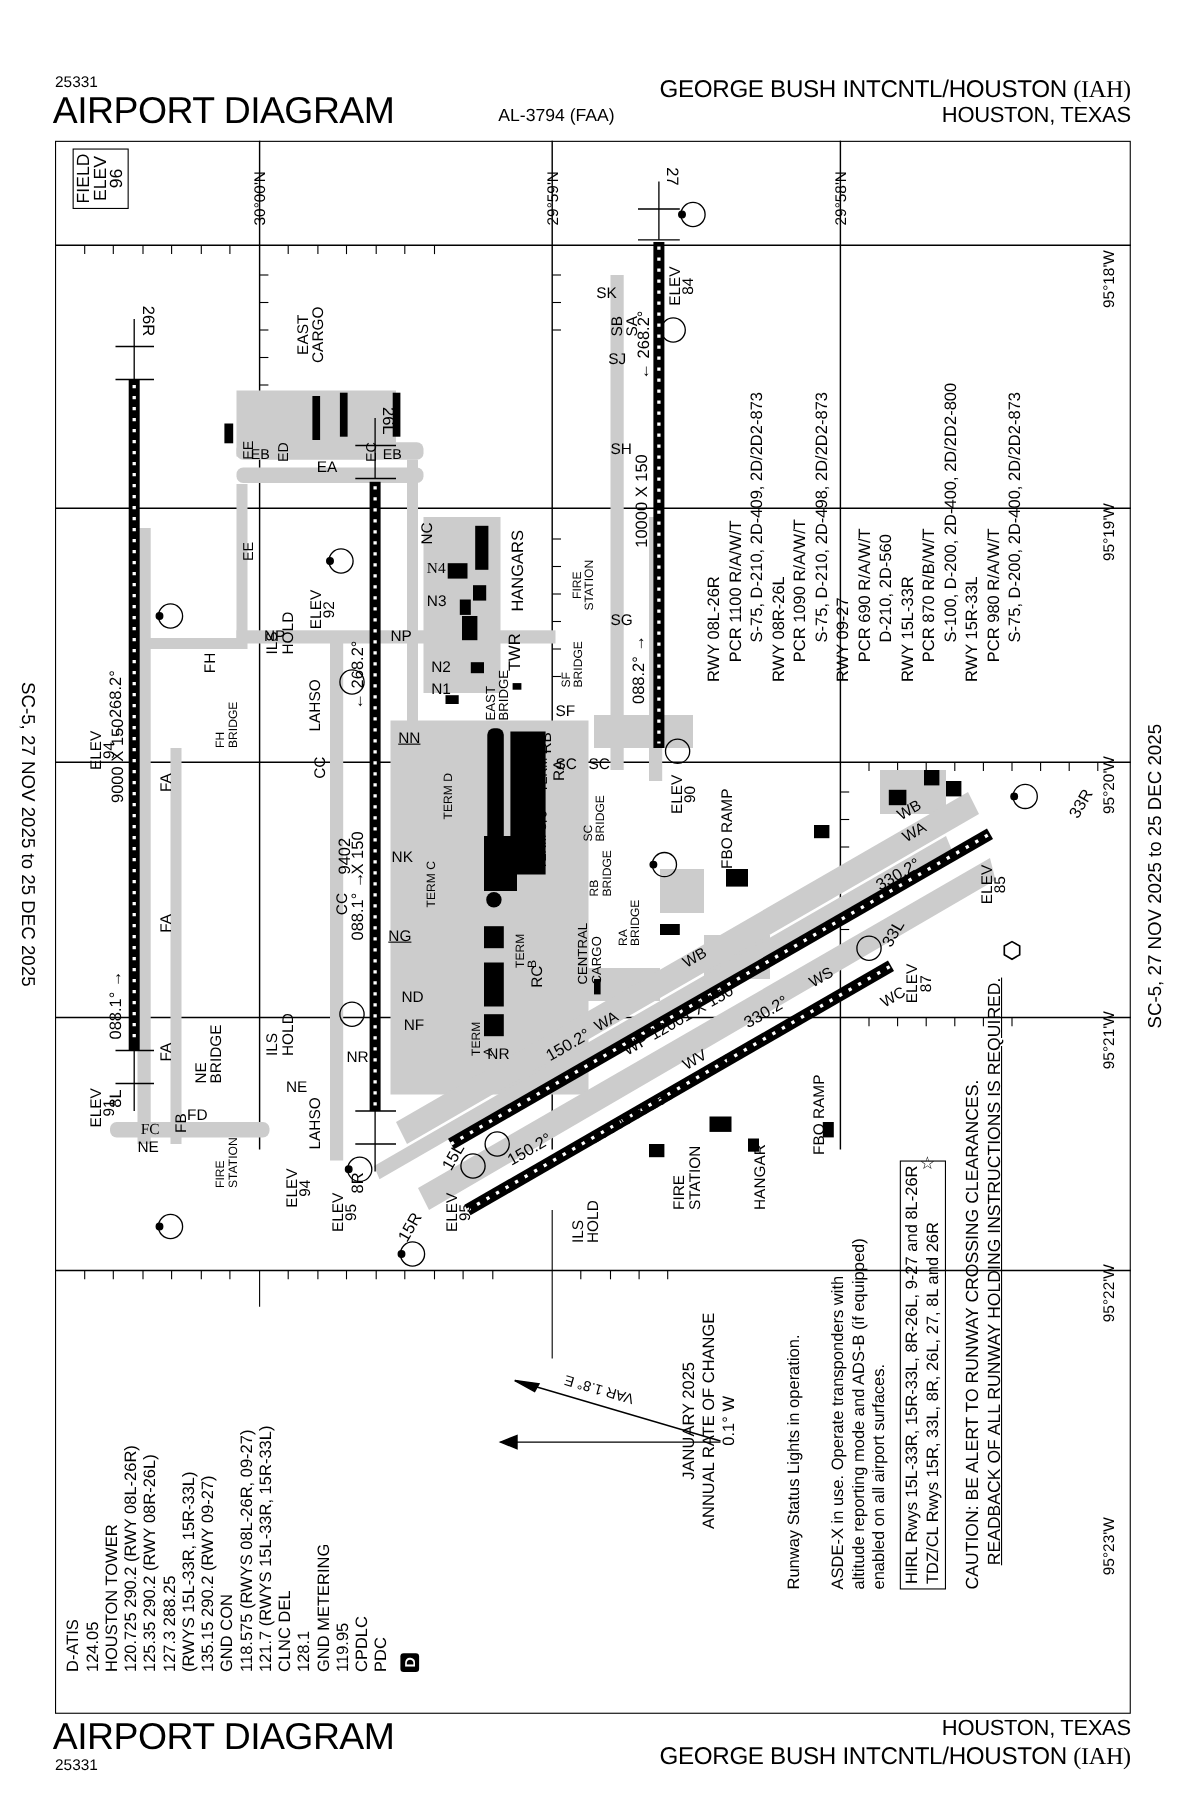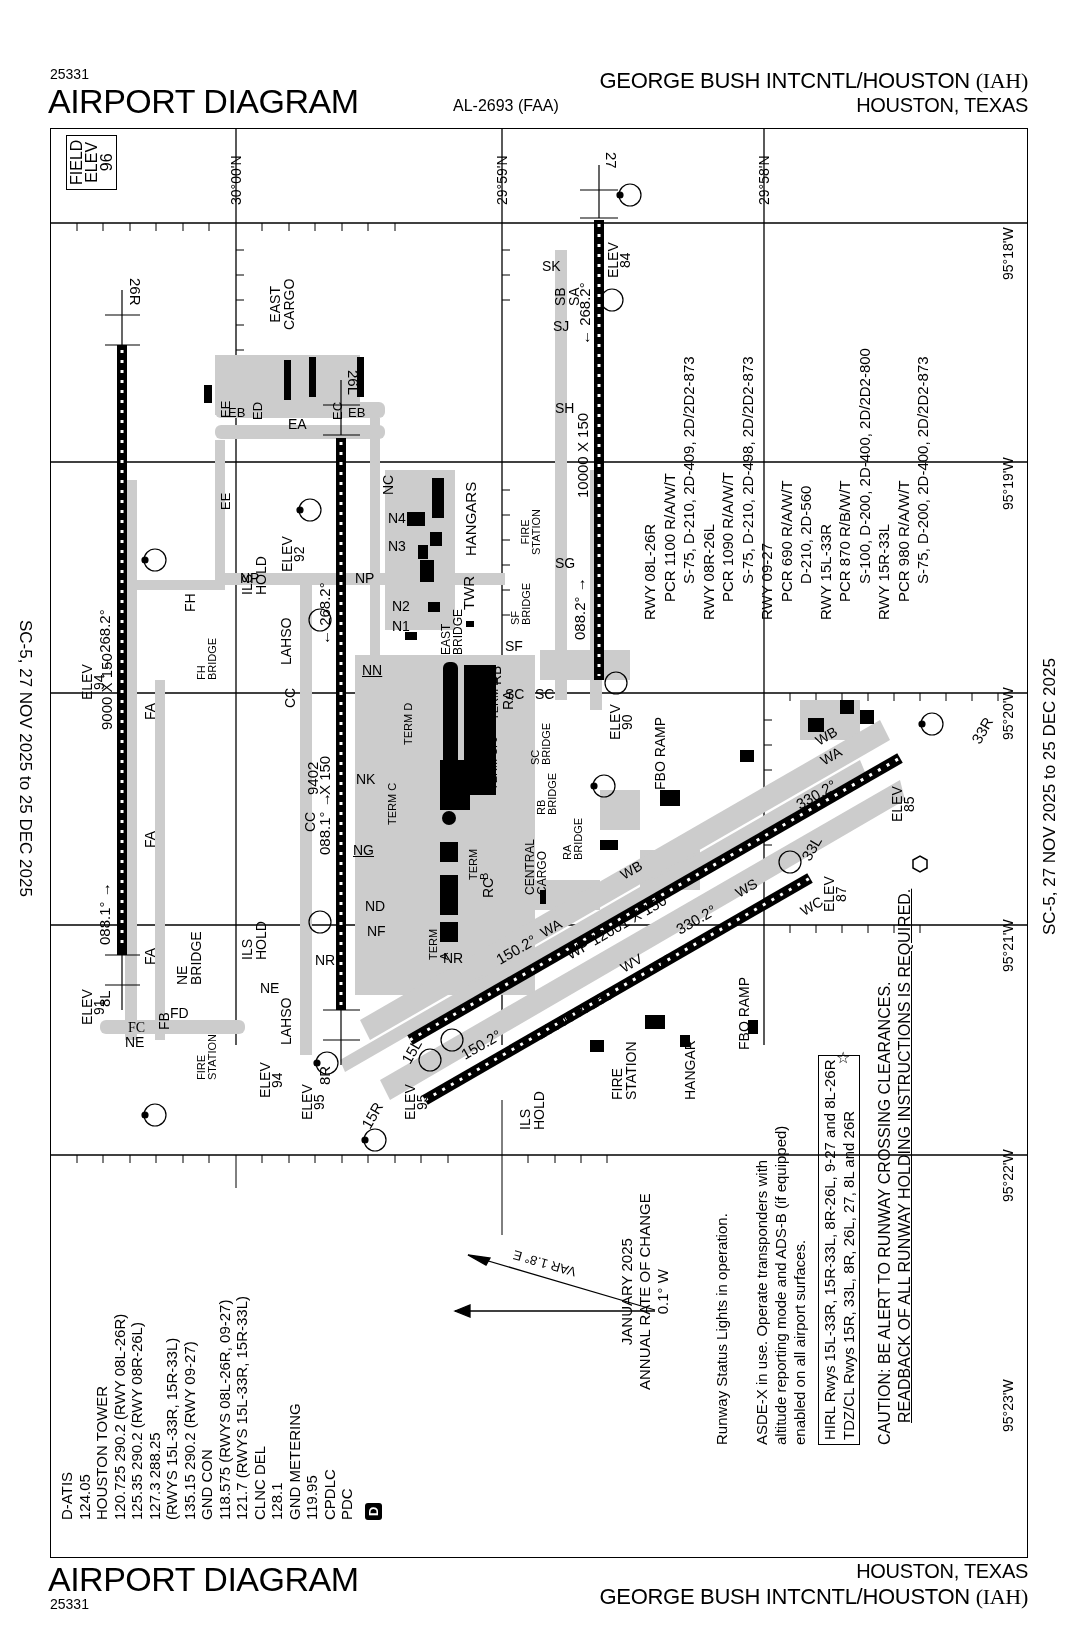--- a/index.html
+++ b/index.html
@@ -20,21 +20,21 @@
   svg text { font-family:"Liberation Sans","DejaVu Sans",sans-serif; }
   .d-badge { display:inline-block; background:#000; color:#fff; border-radius:3px; font-weight:bold; font-size:13px; padding:0 4px; }
   .boxed { border:1.5px solid #000; padding:1px 4px; }
   .underline { text-decoration:underline; }
 </style>
 </head>
 <body>
 
 <div class="abs hdr-num" style="left:50px;top:66px;">25331</div>
 <div class="abs hdr-title" style="left:48px;top:84px;">AIRPORT DIAGRAM</div>
-<div class="abs hdr-al" style="left:453px;top:97px;">AL-2693 (FAA)</div>
+<div class="abs hdr-al" style="left:453px;top:97px;">AL-3794 (FAA)</div>
 <div class="abs hdr-airport" style="right:48px;top:68px;">
   <span>GEORGE BUSH INTCNTL/HOUSTON</span>
   <span style="font-family:'Liberation Serif',serif;">(IAH)</span>
 </div>
 <div class="abs hdr-city" style="right:48px;top:94px;">HOUSTON, TEXAS</div>
 
 <div class="vtext90 side-note" style="left:35px;top:620px;">SC-5, 27 NOV 2025 to 25 DEC 2025</div>
 <div class="vtext side-note" style="left:1040px;top:935px;">SC-5, 27 NOV 2025 to 25 DEC 2025</div>
 
 <div class="frame"></div>
@@ -422,21 +422,21 @@
 <div class="vtext" style="left:142px;top:965px;font-size:14px;">FA</div>
 <div class="abs" style="left:128px;top:1020px;font-size:14px;font-family:Liberation Serif, serif;">FC</div>
 <div class="abs" style="left:170px;top:1005px;font-size:14px;">FD</div>
 <div class="vtext" style="left:156px;top:1030px;font-size:14px;">FB</div>
 <div class="abs" style="left:125px;top:1034px;font-size:14px;">NE</div>
 <div class="abs" style="left:260px;top:980px;font-size:14px;">NE</div>
 <div class="abs" style="left:240px;top:570px;font-size:14px;">NP</div>
 <div class="abs" style="left:355px;top:570px;font-size:14px;">NP</div>
 <div class="abs" style="left:315px;top:952px;font-size:14px;">NR</div>
 <div class="abs" style="left:443px;top:950px;font-size:14px;">NR</div>
-<div class="abs" style="left:388px;top:510px;font-size:14px;">N4</div>
+<div class="abs" style="left:388px;top:510px;font-size:14px;font-family:Liberation Serif, serif;">N4</div>
 <div class="abs" style="left:388px;top:538px;font-size:14px;">N3</div>
 <div class="abs" style="left:392px;top:598px;font-size:14px;">N2</div>
 <div class="abs" style="left:392px;top:618px;font-size:14px;">N1</div>
 <div class="abs" style="left:362px;top:642px;font-size:14px;text-decoration:underline;margin-top:20px;">NN</div>
 <div class="vtext" style="left:380px;top:495px;font-size:14px;">NC</div>
 <div class="abs" style="left:353px;top:842px;font-size:14px;text-decoration:underline;">NG</div>
 <div class="abs" style="left:356px;top:725px;font-size:14px;margin-top:46px;">NK</div>
 <div class="abs" style="left:365px;top:898px;font-size:14px;">ND</div>
 <div class="abs" style="left:367px;top:923px;font-size:14px;">NF</div>
 <div class="vtext" style="left:302px;top:832px;font-size:14px;">CC</div>

